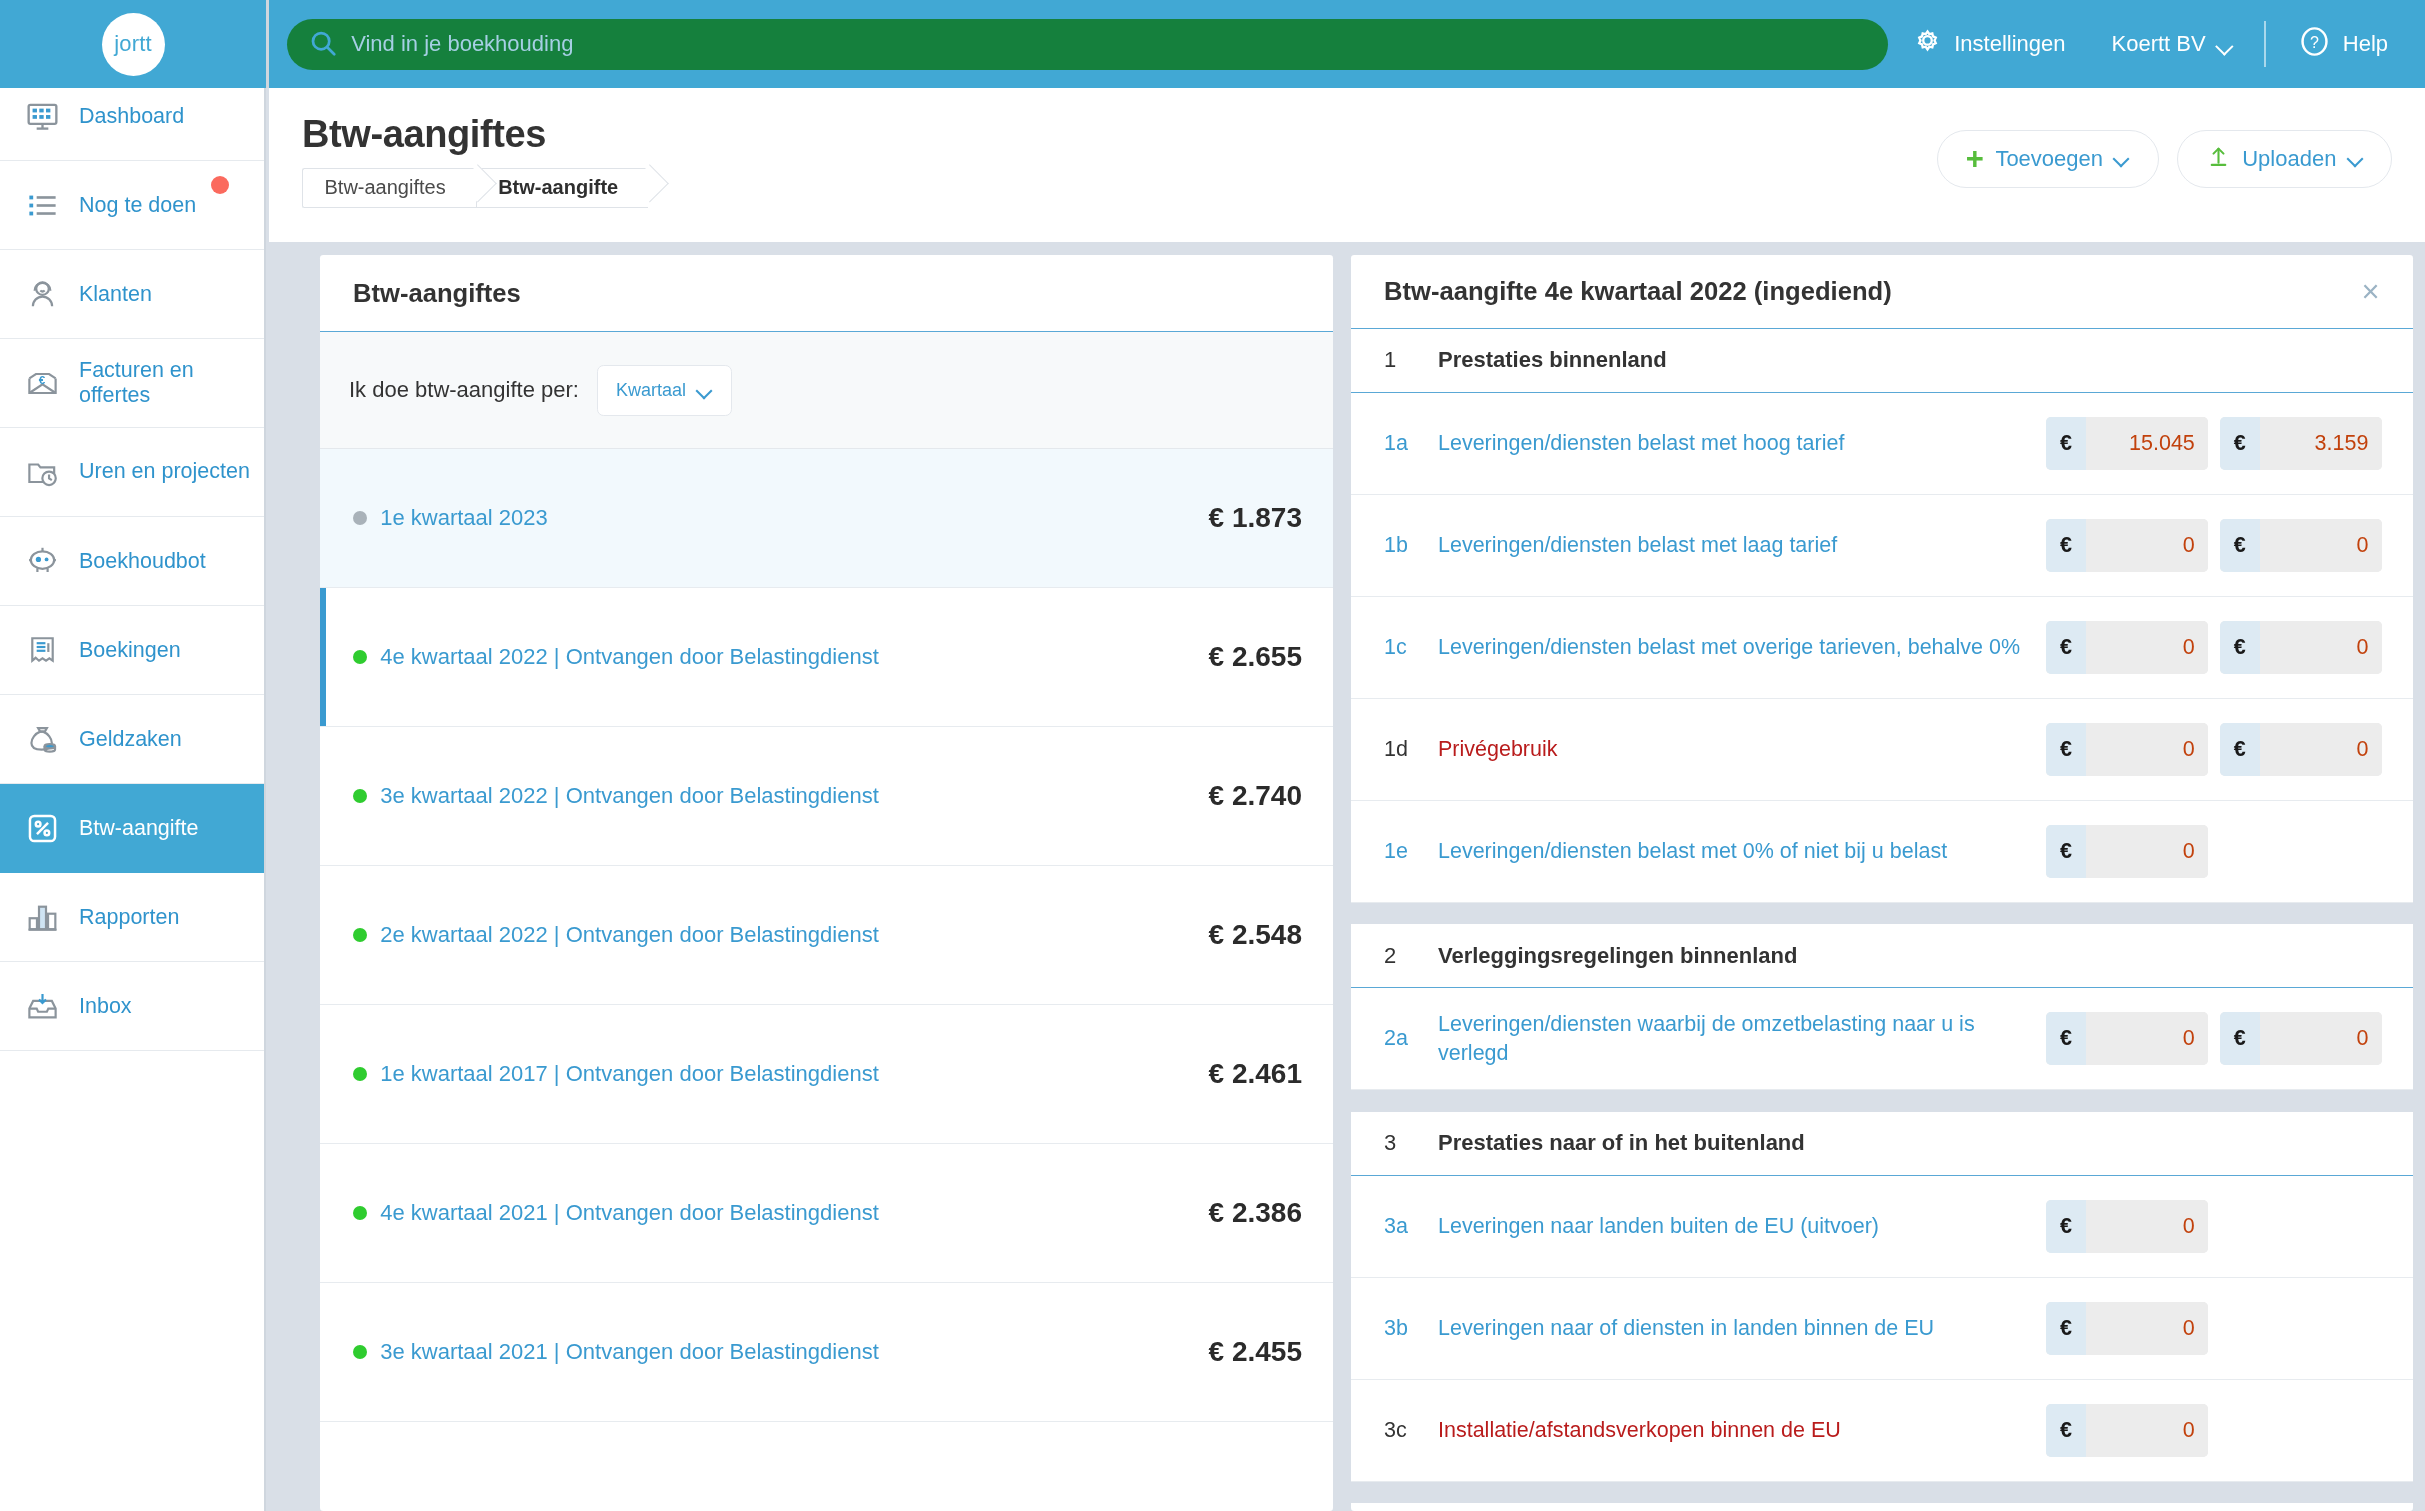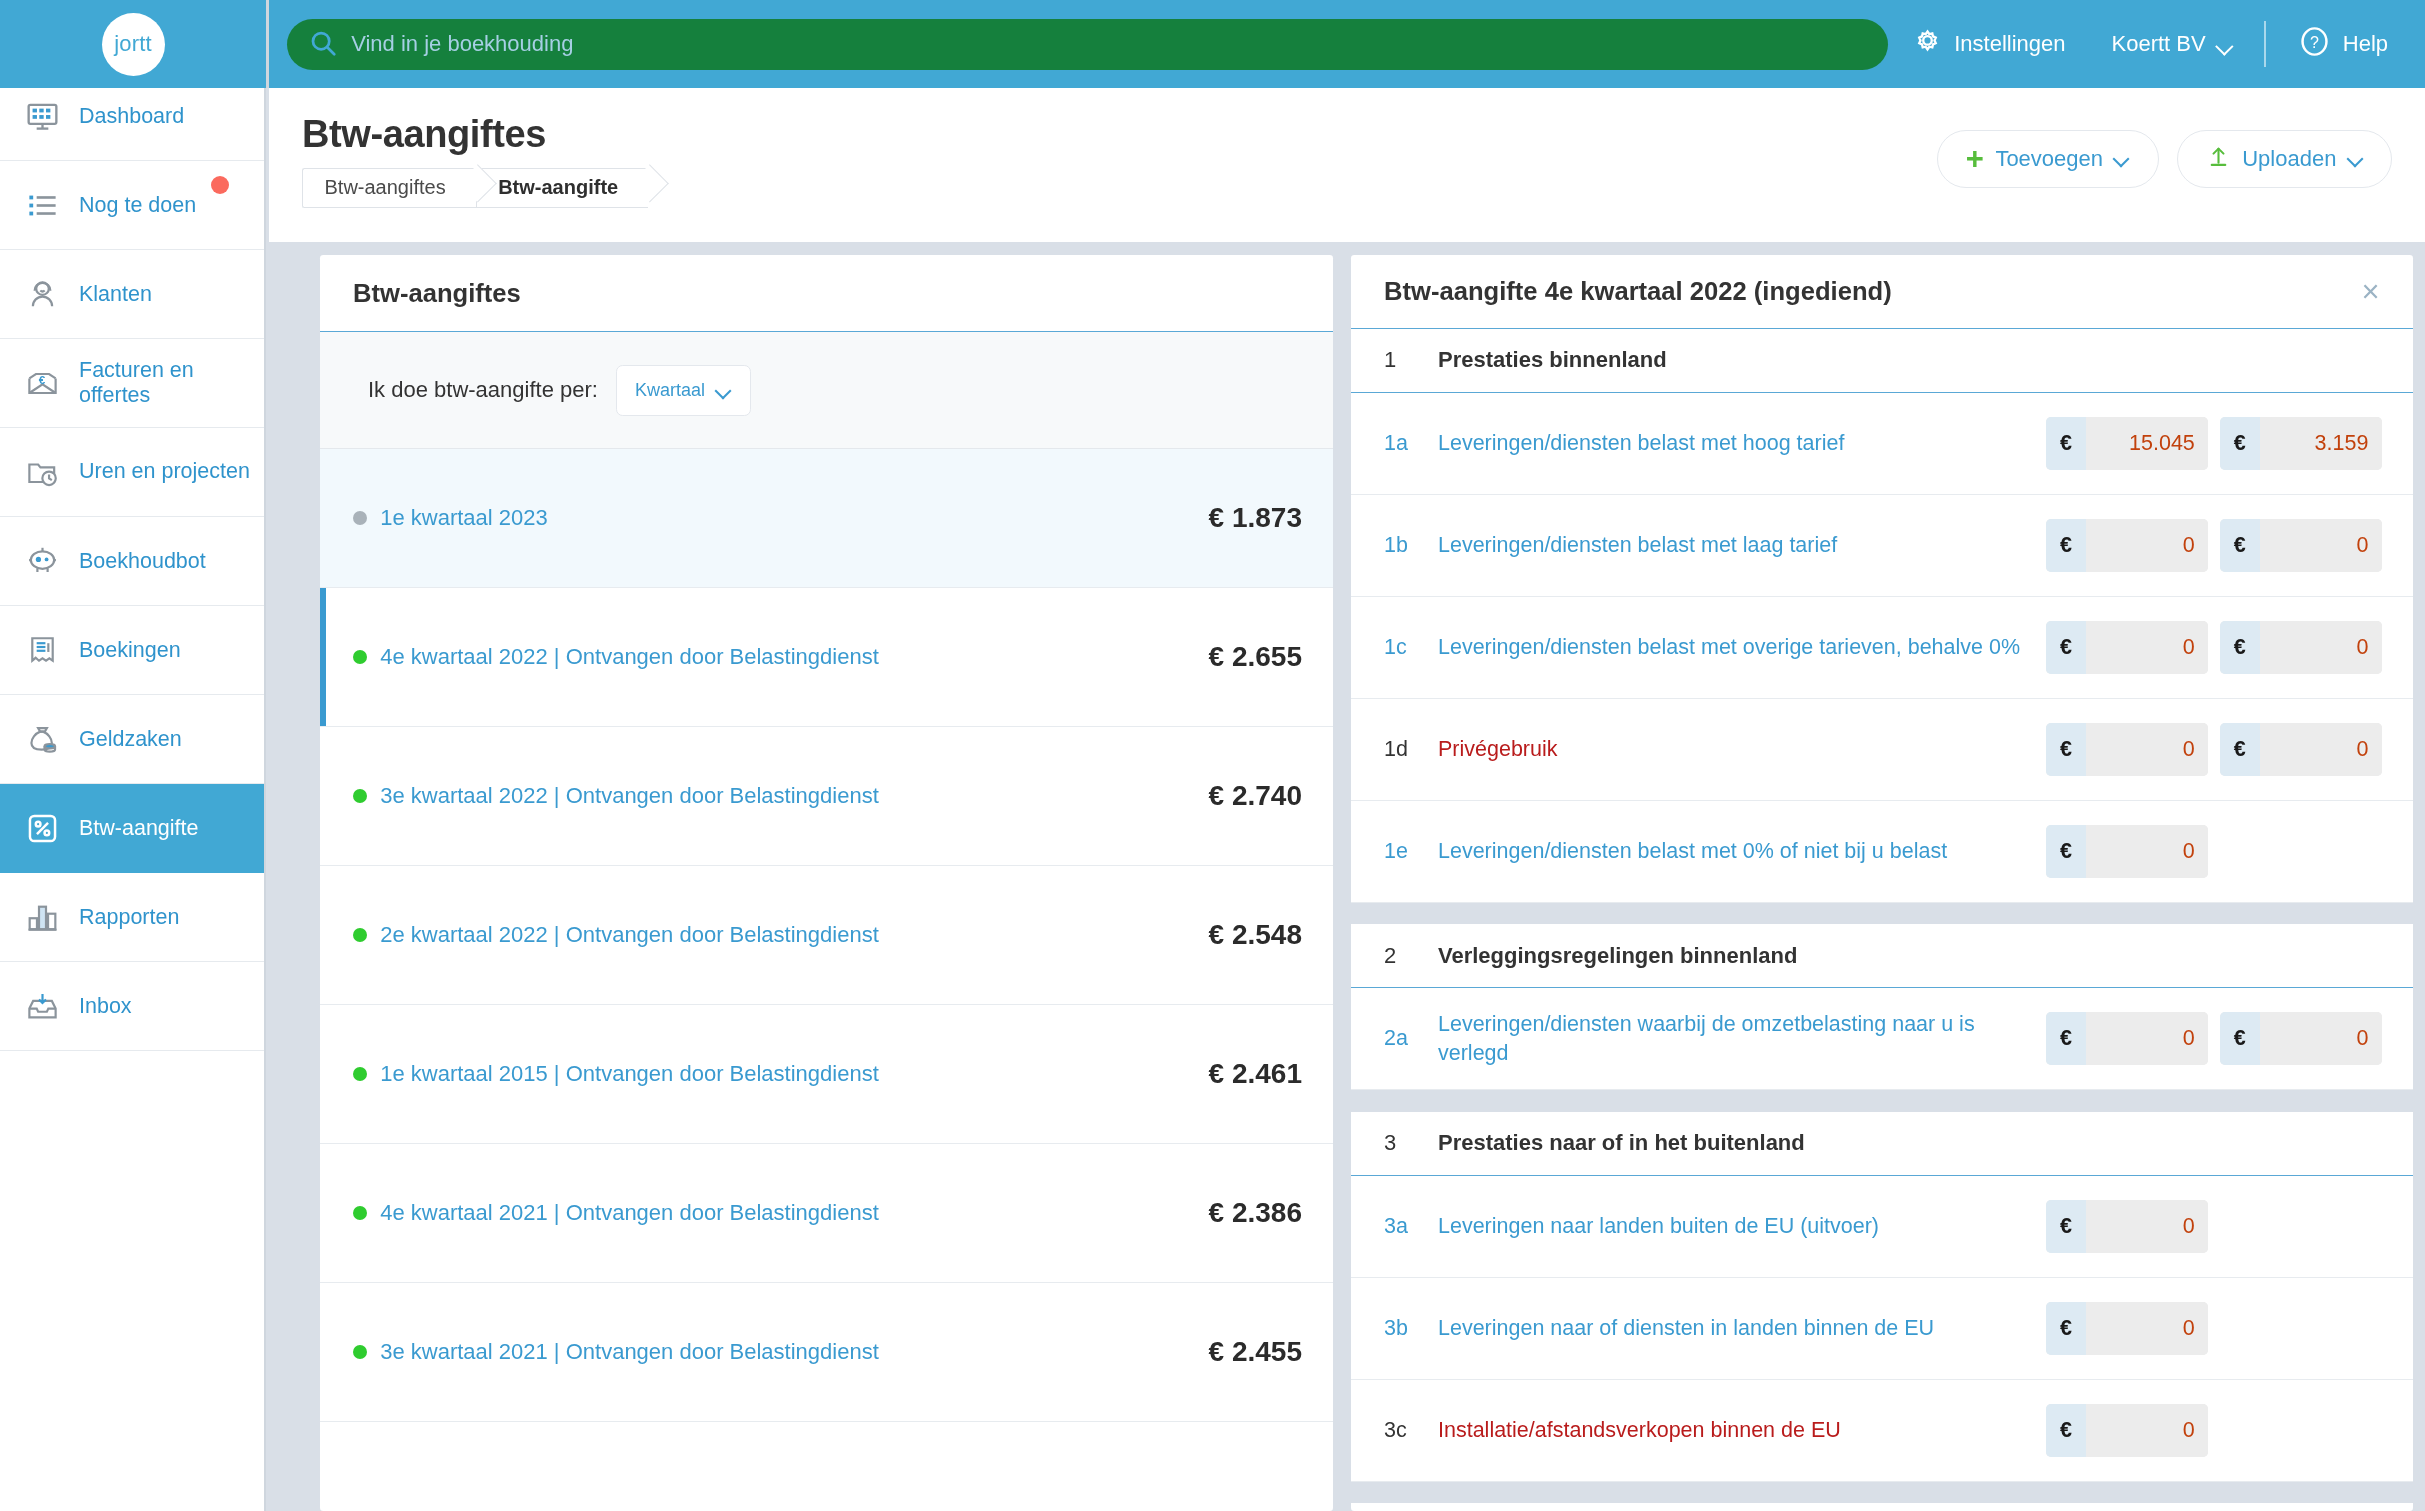--- a/index.html
+++ b/index.html
@@ -105,21 +105,21 @@
   .panel-left { width: 1013px; flex: 0 0 1013px; }
   .panel-right { flex: 1 1 auto; }
   .panel-head {
     height: 77px; display: flex; align-items: center; justify-content: space-between;
     padding: 0 33px; border-bottom: 1.7px solid #5aa8d6; font-size: 25.6px; font-weight: bold; color: #333;
   }
   .close-x { font-size: 31px; color: #9bb3c4; cursor: pointer; line-height: 1; font-weight: 300; }
 
   .filter-bar {
     height: 117px; background: #f7f9fa; border-bottom: 0.8px solid #e4e8ec;
-    display: flex; align-items: center; padding: 0 48px; gap: 18px;
+    display: flex; align-items: center; padding: 0 29px; gap: 18px;
   }
   .filter-lbl { font-size: 22px; color: #333; }
   .select-pill {
     height: 51px; border: 1.7px solid #e4e8ed; border-radius: 6.6px; background: #fff;
     display: flex; align-items: center; gap: 11.6px; padding: 0 18px;
     font-size: 18px; color: #3a9ad0; cursor: pointer;
   }
 
   .list-row {
     position: relative; height: 139px; display: flex; align-items: center; justify-content: space-between;
@@ -426,21 +426,21 @@
       <div class="list-row">
         <div class="lr-left">
           <span class="dot green"></span>
           <span class="lr-label">2e kwartaal 2022 | Ontvangen door Belastingdienst</span>
         </div>
         <span class="lr-amount">€ 2.548</span>
       </div>
       <div class="list-row">
         <div class="lr-left">
           <span class="dot green"></span>
-          <span class="lr-label">1e kwartaal 2015 | Ontvangen door Belastingdienst</span>
+          <span class="lr-label">1e kwartaal 2017 | Ontvangen door Belastingdienst</span>
         </div>
         <span class="lr-amount">€ 2.461</span>
       </div>
       <div class="list-row">
         <div class="lr-left">
           <span class="dot green"></span>
           <span class="lr-label">4e kwartaal 2021 | Ontvangen door Belastingdienst</span>
         </div>
         <span class="lr-amount">€ 2.386</span>
       </div>

